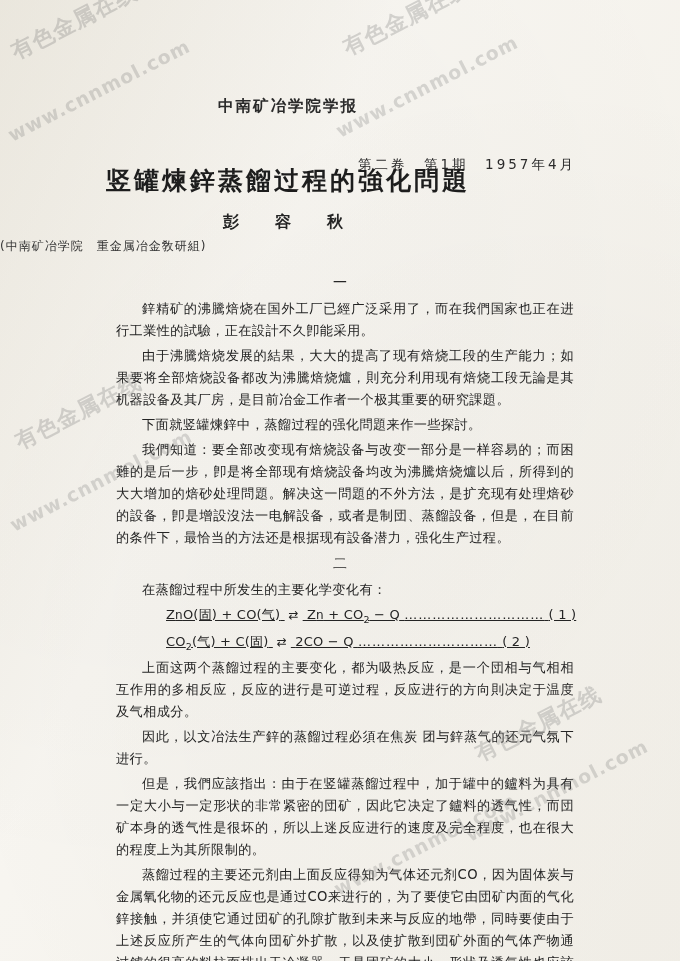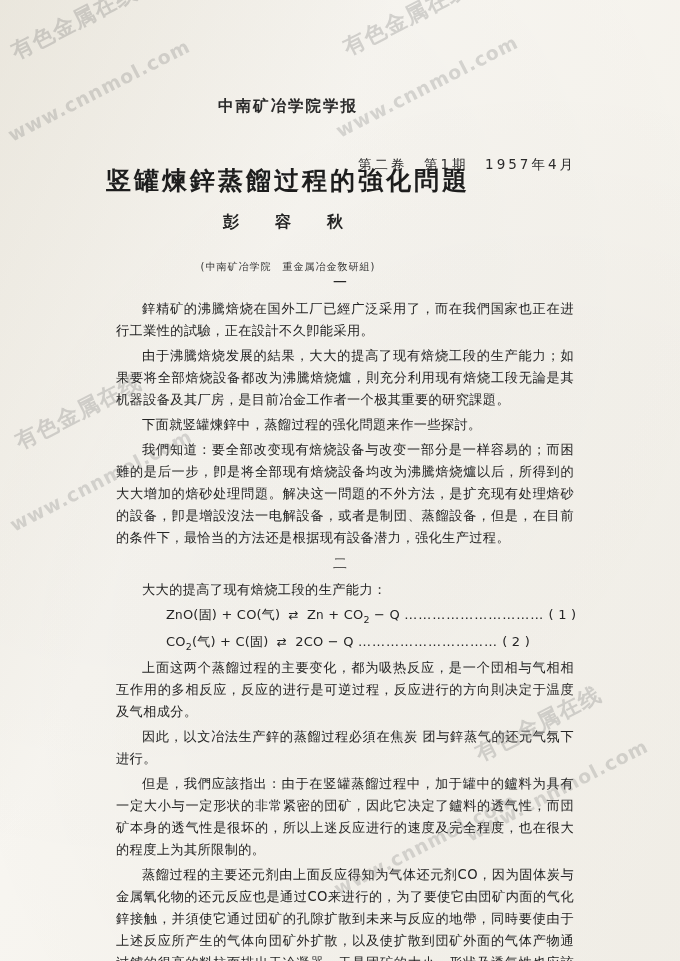--- a/index.html
+++ b/index.html
@@ -104,24 +104,23 @@
     left: 0; right: 0;
     text-align: center;
     font-size: 16px;
     font-weight: 700;
     letter-spacing: 10px;
     color: #242424;
     z-index: 4;
   }
   .affiliation {
     position: absolute;
-    top: 260px;
-    left: 0; right: 0;
-    text-align: center;
-    font-size: 10px;
+    top: 238px;
+    left: 0; right: 0;
+    font-size: 12px;
     letter-spacing: 1px;
     color: #333;
     z-index: 4;
   }
   .section-num {
     text-align: center;
     font-size: 14px;
     letter-spacing: 2px;
     color: #262626;
     margin: 6px 0 6px 0;
@@ -146,20 +145,21 @@
     color: #242424;
   }
   .eq {
     font-size: 13px;
     line-height: 21px;
     margin: 1px 0 1px 0;
     letter-spacing: 0.2px;
     padding-left: 58px;
     white-space: nowrap;
     color: #242424;
+    text-decoration: underline;
   }
   .eq .sub { font-size: 9.5px; vertical-align: sub; }
   .eq .rev {
     display: inline-block;
     position: relative;
     width: 18px;
     text-align: center;
     font-size: 12px;
   }
   .eq .dots { letter-spacing: 1px; }
@@ -181,21 +181,21 @@
 
       <div class="section-num">一</div>
 
       <p class="para">鋅精矿的沸騰焙烧在国外工厂已經广泛采用了，而在我們国家也正在进行工業性的試驗，正在設計不久卽能采用。</p>
       <p class="para">由于沸騰焙烧发展的結果，大大的提高了现有焙烧工段的生产能力；如果要将全部焙烧設备都改为沸騰焙烧爐，則充分利用现有焙烧工段无論是其机器設备及其厂房，是目前冶金工作者一个极其重要的研究課題。</p>
       <p class="para">下面就竖罐煉鋅中，蒸餾过程的强化問題来作一些探討。</p>
       <p class="para">我們知道：要全部改变现有焙烧設备与改变一部分是一样容易的；而困難的是后一步，卽是将全部现有焙烧設备均改为沸騰焙烧爐以后，所得到的大大增加的焙砂处理問題。解决这一問題的不外方法，是扩充现有处理焙砂的設备，卽是增設沒法一电解設备，或者是制団、蒸餾設备，但是，在目前的条件下，最恰当的方法还是根据现有設备潜力，强化生产过程。</p>
 
       <div class="section-num">二</div>
 
-      <p class="para">大大的提高了现有焙烧工段的生产能力：</p>
+      <p class="para">在蒸餾过程中所发生的主要化学变化有：</p>
 
       <div class="eq">
         <span>Z<span style="font-size:12px">n</span>O(固) + CO(气)</span>
         <span class="rev">⇄</span>
         <span>Z<span style="font-size:12px">n</span> + CO<span class="sub">2</span> − Q</span>
         <span class="dots">…………………………</span>
         <span>( 1 )</span>
       </div>
 
       <div class="eq">

